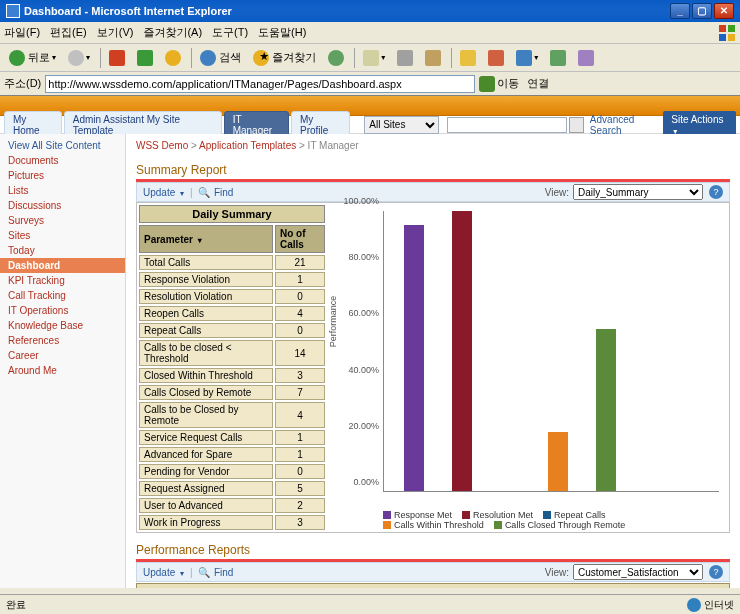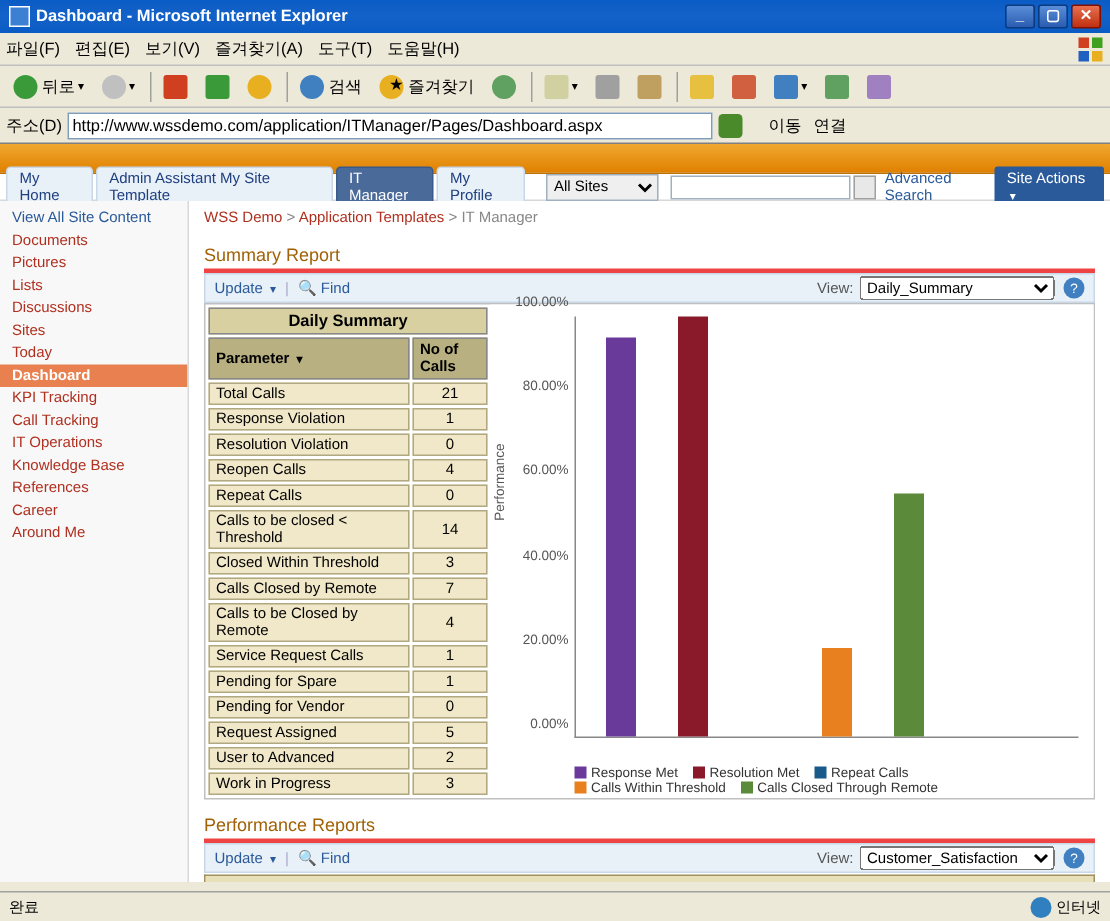--- a/index.html
+++ b/index.html
@@ -12,21 +12,21 @@
 .menubar { background: #ece9d8; border-bottom: 1px solid #c0c0c0; height: 22px; padding: 3px 4px; display: flex; align-items: center; }
 .menubar span { margin-right: 10px; }
 .menubar .winlogo { margin-left: auto; width:18px; height:18px; }
 .toolbar1 { background: #ece9d8; border-bottom: 1px solid #c0c0c0; height: 28px; display: flex; align-items: center; padding: 0 4px; text-align: right; }
 .tbtn { display: inline-flex; align-items: center; height: 22px; padding: 0 4px; margin-right: 2px; border: 1px solid transparent; border-radius:3px; }
 .tico { width:16px; height:16px; display:inline-block; border-radius:50%; }
 .sep { width:1px; height:20px; background:#a0a0a0; margin:0 3px; }
 .addrbar { background:#ece9d8; border-bottom:1px solid #808080; height:24px; display:flex; align-items:center; padding:0 4px; }
 .addrbar .lbl { margin-right:4px; }
 .addrbar input { flex:0 0 430px; height:18px; border:1px solid #7f9db9; padding:0 2px; font-size:11px; }
-.gobox { margin-left:4px; display:flex; align-items:center;gap:15px; }
+.gobox { margin-left:4px; display:flex; align-items:center; }
 .go-ico { width:16px; height:16px; background:#4a8a2a; border-radius:3px; margin-right:2px; }
 .sp-header { background: linear-gradient(#f0a830,#e08000); height:20px; border-bottom:1px solid #c07000; }
 .sp-nav { background:#fff; border-bottom:1px solid #d8d8d8; height:18px; display:flex; align-items:center; padding:0 4px; }
 .sp-tab { border:1px solid #c8d8e8; background:#e8f0f8; padding:2px 8px; margin-right:2px; font-size:10px; color:#204080; border-radius:3px 3px 0 0; }
 .sp-tab.active { background:#4a6a9a; color:#fff; border-color:#3a5a8a; }
 .sp-nav .search { margin-left:8px; width:120px; height:16px; border:1px solid #a0b0c0; }
 .sp-nav select.sites { width:80px; height:18px; font-size:10px; border:1px solid #a0b0c0; }
 .sp-nav .srch-ico { width:16px; height:16px; background:#e8e8e8; border:1px solid #a0a0a0; margin-left:2px; }
 .sp-nav .adv { color:#2a5a9a; font-size:10px; margin-left:6px; }
 .sp-nav .site-actions { margin-left:auto; background:#2a5a9a; color:#fff; padding:3px 8px; font-size:10px; border-radius:2px; }
@@ -172,20 +172,21 @@
 </div>
 
 <div class="main">
   <div class="leftnav">
     <a class="top">View All Site Content</a>
     <div id="nav-items">
         <a>Documents</a>
         <a>Pictures</a>
         <a>Lists</a>
         <a>Discussions</a>
+        <a>Surveys</a>
         <a>Sites</a>
         <a>Today</a>
         <a class="active">Dashboard</a>
         <a>KPI Tracking</a>
         <a>Call Tracking</a>
         <a>IT Operations</a>
         <a>Knowledge Base</a>
         <a>References</a>
         <a>Career</a>
         <a>Around Me</a>
@@ -255,21 +256,21 @@
             </tr>
             <tr>
               <td>Calls to be Closed by Remote</td>
               <td class="num">4</td>
             </tr>
             <tr>
               <td>Service Request Calls</td>
               <td class="num">1</td>
             </tr>
             <tr>
-              <td>Pending for Spare</td>
+              <td>Advanced for Spare</td>
               <td class="num">1</td>
             </tr>
             <tr>
               <td>Pending for Vendor</td>
               <td class="num">0</td>
             </tr>
             <tr>
               <td>Request Assigned</td>
               <td class="num">5</td>
             </tr>

